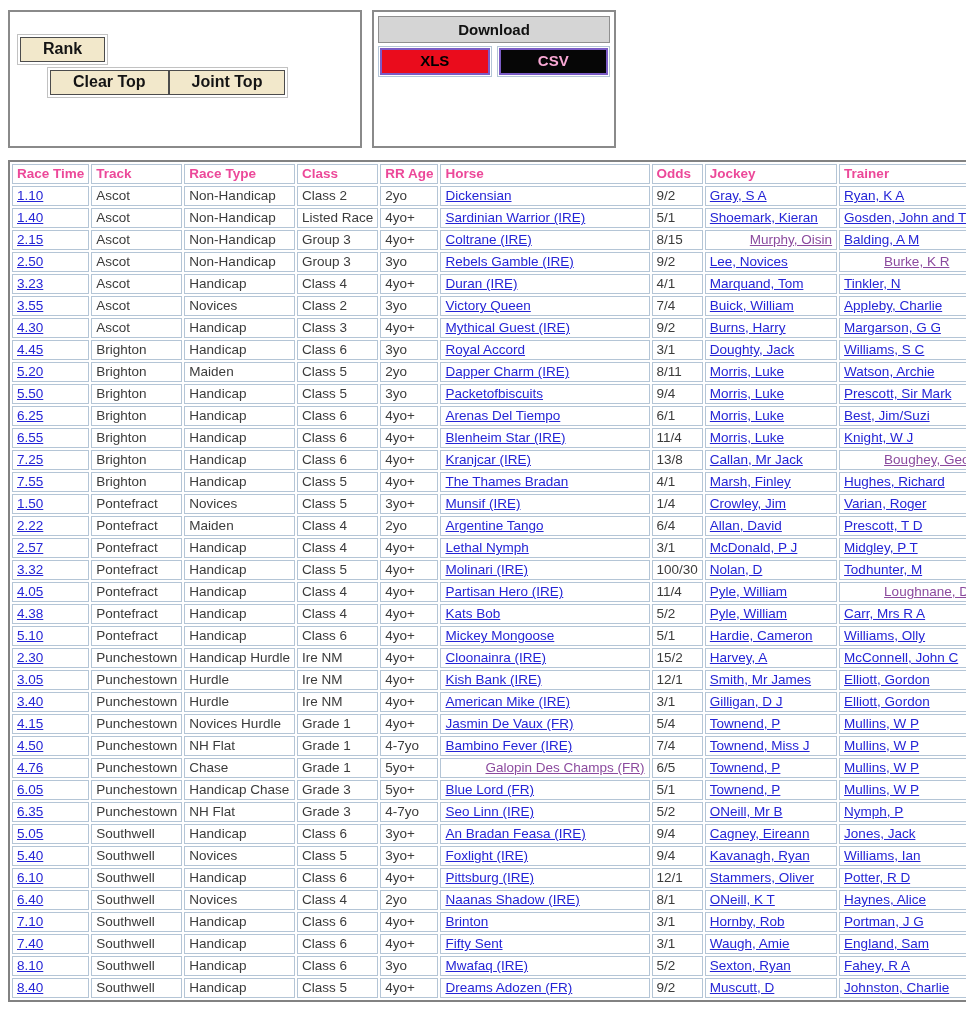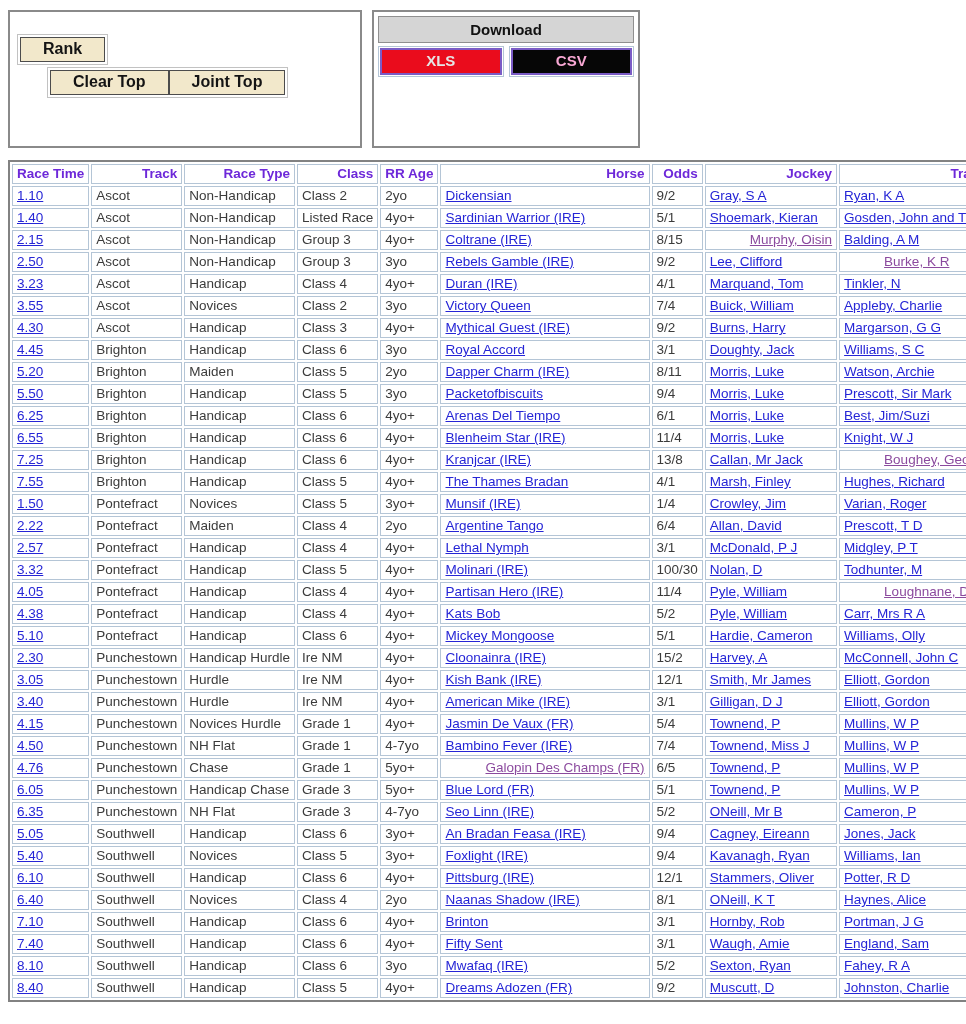--- a/index.html
+++ b/index.html
@@ -28,47 +28,47 @@
   .criteria-text b{color:#1c1c1c;}
   .btn-frame{display:inline-block;border:1px solid #c2c2c2;background:#fff;padding:2px;vertical-align:top;}
   .ui-btn{
     display:inline-block;background:var(--button-bg);border:1px solid #4c4c4c;
     font-weight:bold;font-size:16px;color:#141414;padding:3px 22px 4px;
     font-family:inherit;cursor:pointer;line-height:16px;
   }
   .rank-row{margin-top:16px;}
   .cleartop-row{margin-top:2px;margin-left:30px;}
   .download-box{
-    width:268px;min-height:134px;border:2px solid #8a8a8a;background:#fff;padding:3px 3px;
+    width:244px;min-height:134px;border:2px solid #8a8a8a;background:#fff;padding:3px 3px;
   }
   .dl-header{
     background:var(--panel-header-bg);border:1px solid #8f8f8f;
     text-align:center;font-weight:bold;font-size:15px;color:#111;
     padding:4px 0;margin:1px 1px 3px;
   }
   .dl-buttons{display:flex;gap:5px;margin:0 1px;}
   .dl-btn-cell{flex:1;border:1px solid var(--cell-border);padding:1px;}
   .dl-btn{
     display:block;width:100%;font-weight:bold;font-size:15px;
     border:2px solid var(--accent-border);padding:3px 0 4px;text-align:center;
     font-family:inherit;cursor:pointer;line-height:16px;
   }
-  .dl-btn.xls{background:var(--xls-bg);color:#e5e5e5;}
+  .dl-btn.xls{background:var(--xls-bg);color:#000000;}
   .dl-btn.csv{background:var(--csv-bg);color:#f9a8d4;}
   .race-table-wrap{margin:12px 8px 0;}
   table.race{
     border-collapse:separate;border-spacing:2px;
     border:2px solid #828282;background:#fff;
   }
   table.race th, table.race td{
     border:1px solid var(--cell-border);
     font-size:13.5px;line-height:16px;padding:1px 4px;
     white-space:nowrap;overflow:hidden;text-align:left;
   }
-  table.race th{font-weight:bold;text-align:right;color:#6d28d9;}
+  table.race th{font-weight:bold;text-align:left;color:#ec4899;}
   table.race td{color:#3b3b3b;}
   table.race a{text-decoration:underline;cursor:pointer;}
   table.race a.norm{color:var(--link-color);}
   table.race a.visited{color:var(--visited-color);padding-left:40px;}
   col.c-time{width:84px;} col.c-track{width:80px;} col.c-type{width:104px;}
   col.c-class{width:57px;} col.c-age{width:47px;} col.c-horse{width:160px;}
   col.c-odds{width:42px;} col.c-jockey{width:112px;} col.c-trainer{width:152px;}
   col.c-pos{width:72px;}
 </style>
 </head>
@@ -163,21 +163,21 @@
           <td>Still to Run</td>
         </tr>
         <tr>
           <td><a href="#" class="norm">2.50</a></td>
           <td>Ascot</td>
           <td>Non-Handicap</td>
           <td>Group 3</td>
           <td>3yo</td>
           <td><a href="#" class="norm">Rebels Gamble (IRE)</a></td>
           <td>9/2</td>
-          <td><a href="#" class="norm">Lee, Clifford</a></td>
+          <td><a href="#" class="norm">Lee, Novices</a></td>
           <td><a href="#" class="visited">Burke, K R</a></td>
           <td>Still to Run</td>
         </tr>
         <tr>
           <td><a href="#" class="norm">3.23</a></td>
           <td>Ascot</td>
           <td>Handicap</td>
           <td>Class 4</td>
           <td>4yo+</td>
           <td><a href="#" class="norm">Duran (IRE)</a></td>
@@ -464,21 +464,21 @@
         </tr>
         <tr>
           <td><a href="#" class="norm">6.35</a></td>
           <td>Punchestown</td>
           <td>NH Flat</td>
           <td>Grade 3</td>
           <td>4-7yo</td>
           <td><a href="#" class="norm">Seo Linn (IRE)</a></td>
           <td>5/2</td>
           <td><a href="#" class="norm">ONeill, Mr B</a></td>
-          <td><a href="#" class="norm">Cameron, P</a></td>
+          <td><a href="#" class="norm">Nymph, P</a></td>
           <td>Still to Run</td>
         </tr>
         <tr>
           <td><a href="#" class="norm">5.05</a></td>
           <td>Southwell</td>
           <td>Handicap</td>
           <td>Class 6</td>
           <td>3yo+</td>
           <td><a href="#" class="norm">An Bradan Feasa (IRE)</a></td>
           <td>9/4</td>

